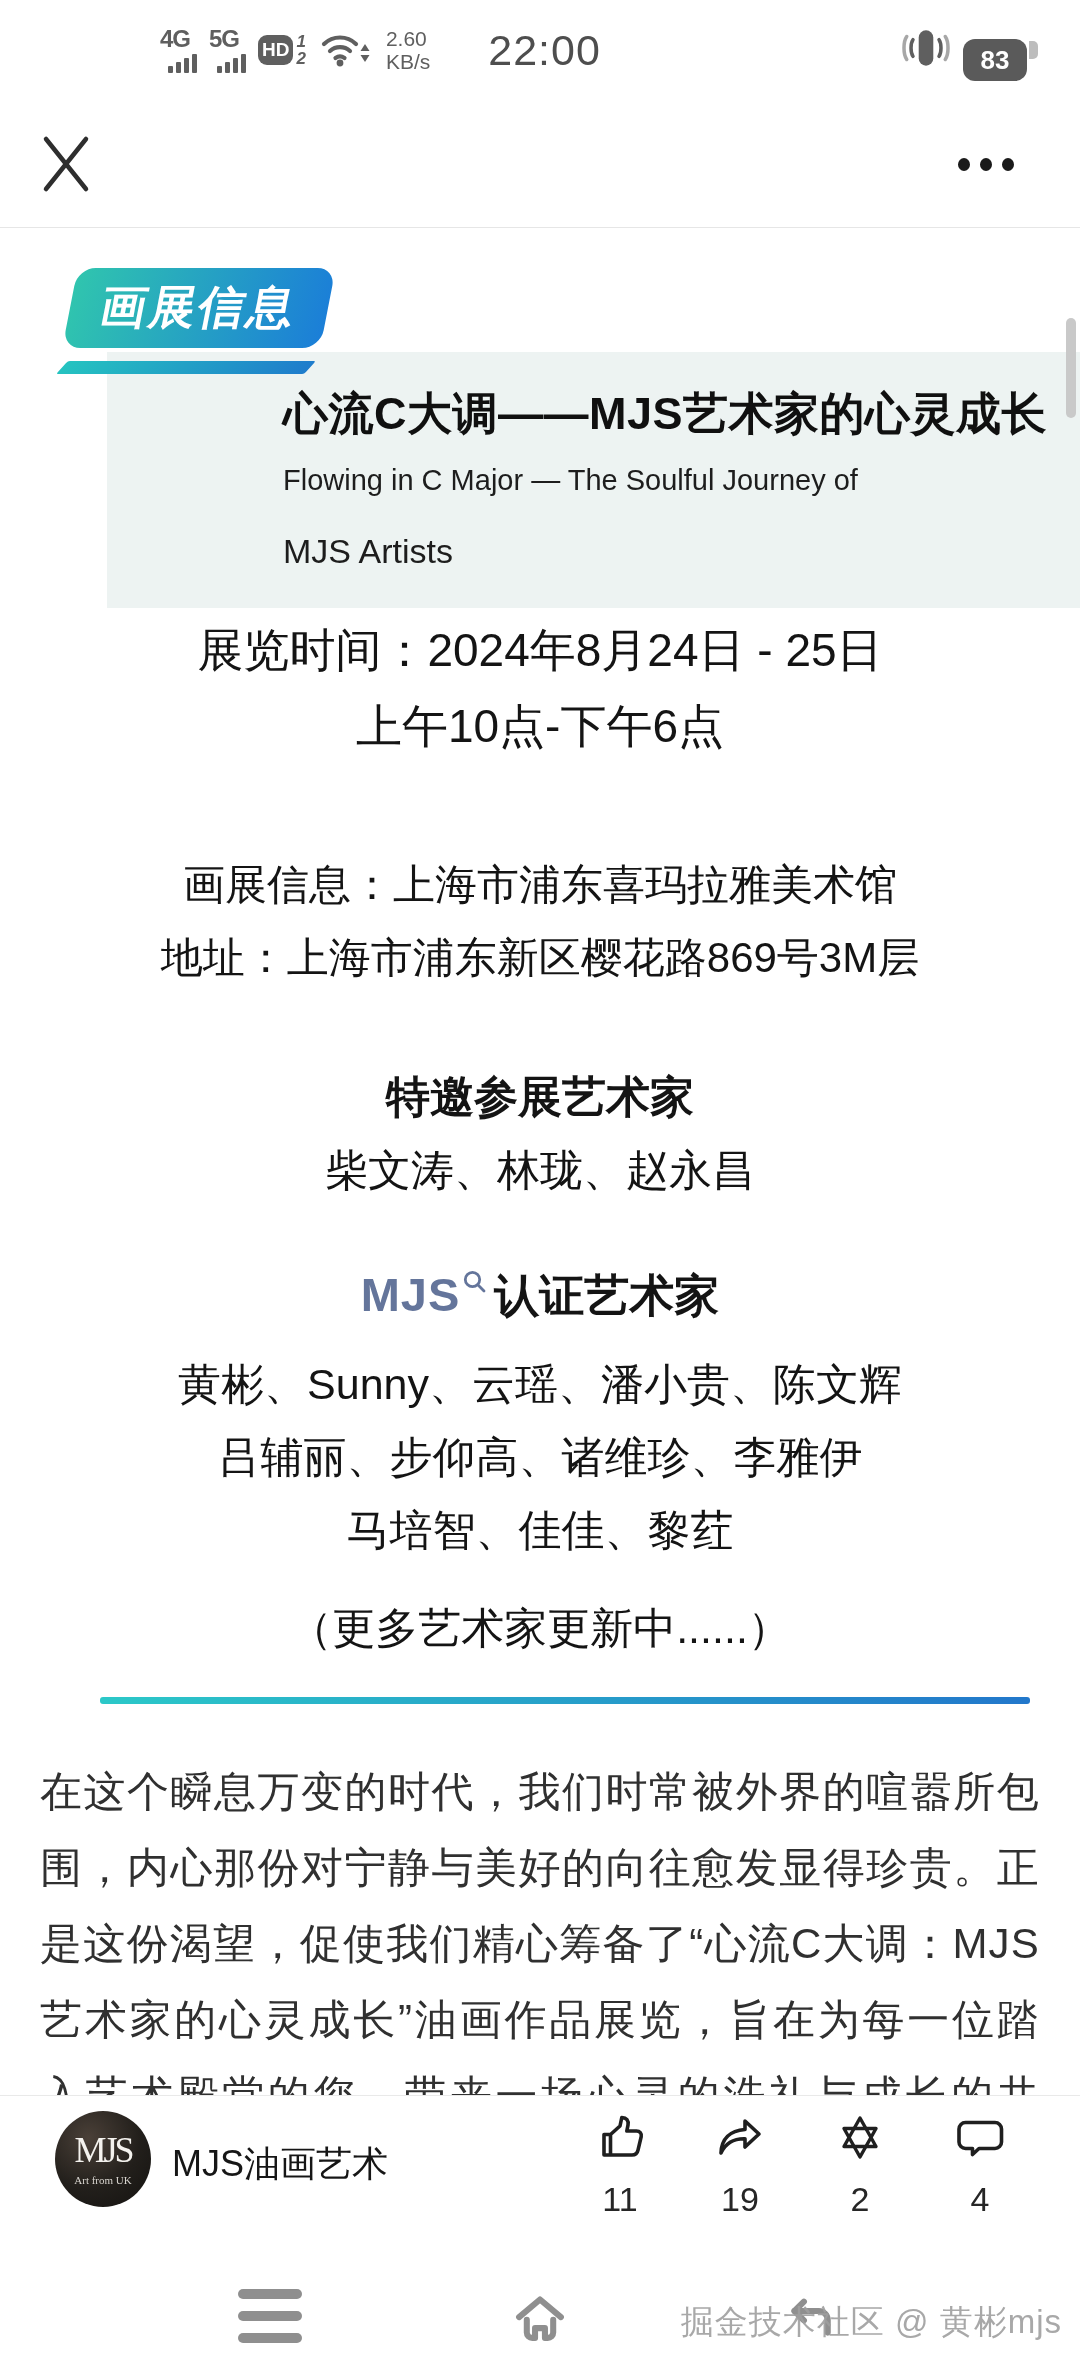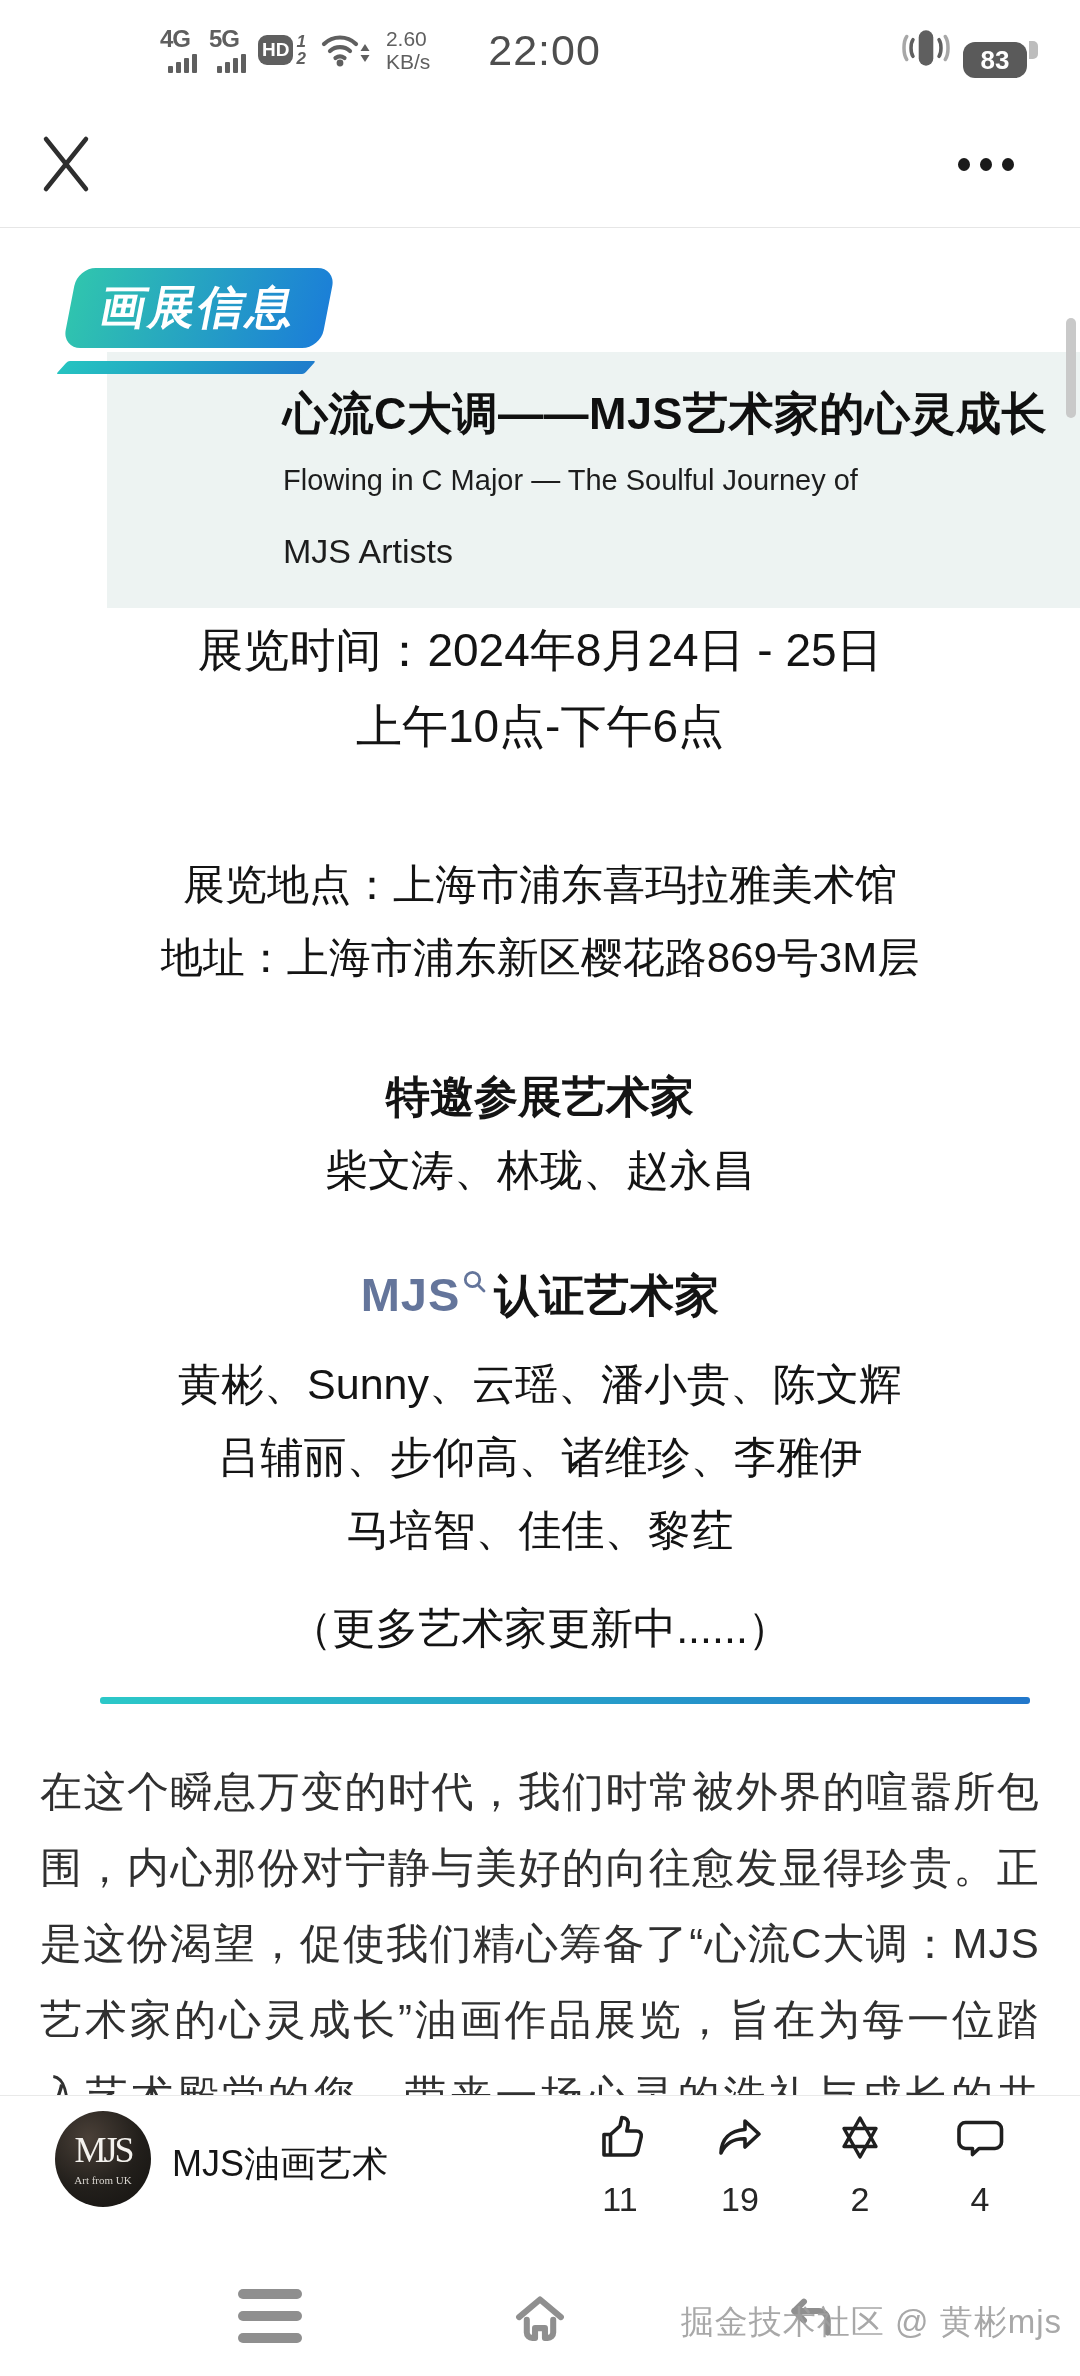--- a/index.html
+++ b/index.html
@@ -19,21 +19,21 @@
   .sig-bars i:nth-child(3){height:15px;} .sig-bars i:nth-child(4){height:19px;}
   .hd { display:flex; align-items:center; }
   .hd-box { background:#5f5f5f; color:#fff; font-size:19px; font-weight:800;
     border-radius:9px; padding:6px 4px; line-height:18px; }
   .hd-nums { display:flex; flex-direction:column; font-size:17px; font-weight:700;
     line-height:17px; margin-left:3px; color:#5f5f5f; }
   .speed { display:flex; flex-direction:column; font-size:21px; line-height:23px; font-weight:500; }
   .sb-time { font-size:43px; color:#4e4e4e; margin-left:58px; letter-spacing:1px; }
   .sb-right { margin-left:auto; display:flex; align-items:center; gap:12px; }
   .battery { display:flex; align-items:center; }
-  .bat-body { width:64px; height:36px; background:#5a5a5a; border-radius:12px; color:#fff;
+  .bat-body { width:64px; height:42px; background:#5a5a5a; border-radius:12px; color:#fff;
     font-size:26px; font-weight:700; display:flex; align-items:center; justify-content:center;margin-top:20px; }
   .bat-cap { width:9px; height:18px; background:#bdbdbd; border-radius:0 5px 5px 0; margin-left:2px; }
 
   
   .webview-bar { position:absolute; top:100px; left:0; width:1080px; height:128px;
     background:#fff; border-bottom:1px solid #e6e6e6; }
   .close-btn { position:absolute; left:28px; top:26px; width:76px; height:76px;
     display:flex; align-items:center; justify-content:center; cursor:pointer; }
   .more-btn { position:absolute; right:66px; top:36px; height:56px; display:flex;
     align-items:center; gap:10px; cursor:pointer; }
@@ -193,21 +193,21 @@
       <span>画展信息</span>
     </div>
     <div class="badge-underline"></div>
 
     <div class="center schedule">
       <div>展览时间：2024年8月24日 - 25日</div>
       <div>上午10点-下午6点</div>
     </div>
 
     <div class="center venue">
-      <div>展览地点：上海市浦东喜玛拉雅美术馆</div>
+      <div>画展信息：上海市浦东喜玛拉雅美术馆</div>
       <div>地址：上海市浦东新区樱花路869号3M层</div>
     </div>
 
     <h2 class="center invited-heading">特邀参展艺术家</h2>
     <div class="center invited-names">柴文涛、林珑、赵永昌</div>
 
     <h2 class="center cert-heading">
       <span class="mjs">MJS</span><span class="mag"><svg width="26" height="26" viewBox="0 0 26 26" fill="none">
             <circle cx="10.5" cy="10.5" r="7.2" stroke="#64759b" stroke-width="2.8"></circle>
             <line x1="15.8" y1="15.8" x2="22" y2="22" stroke="#64759b" stroke-width="2.8" stroke-linecap="round"></line>

